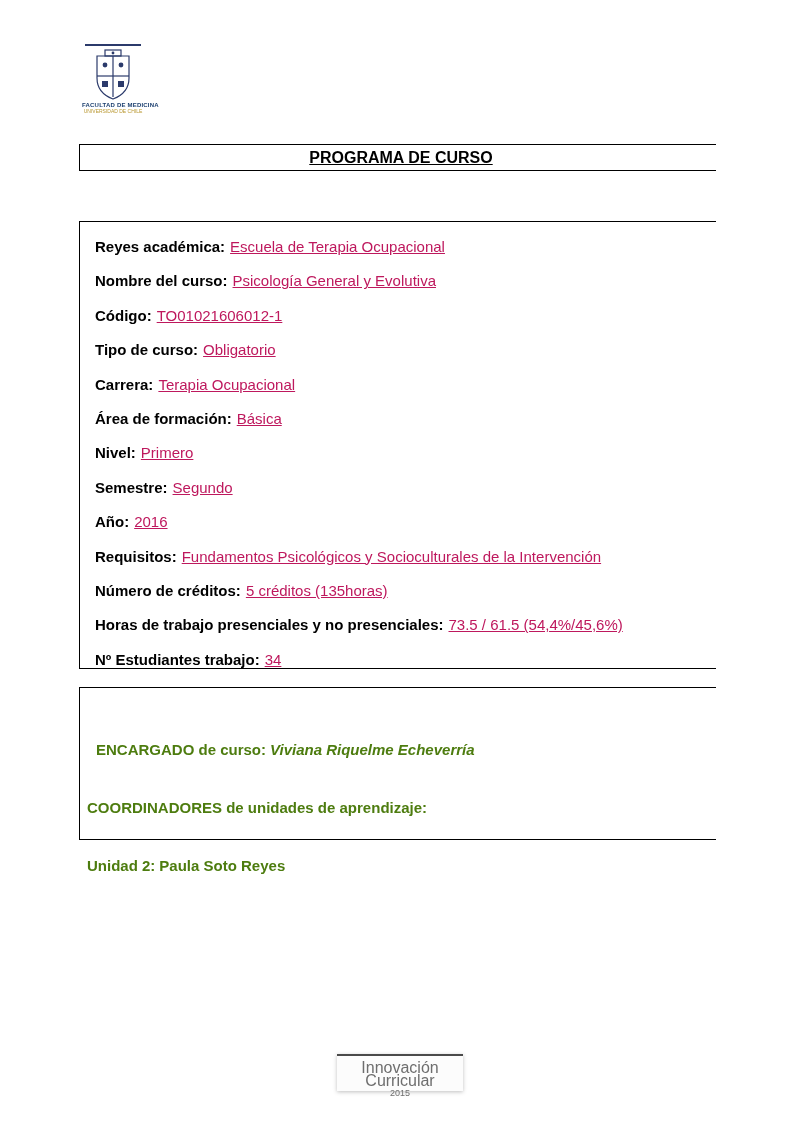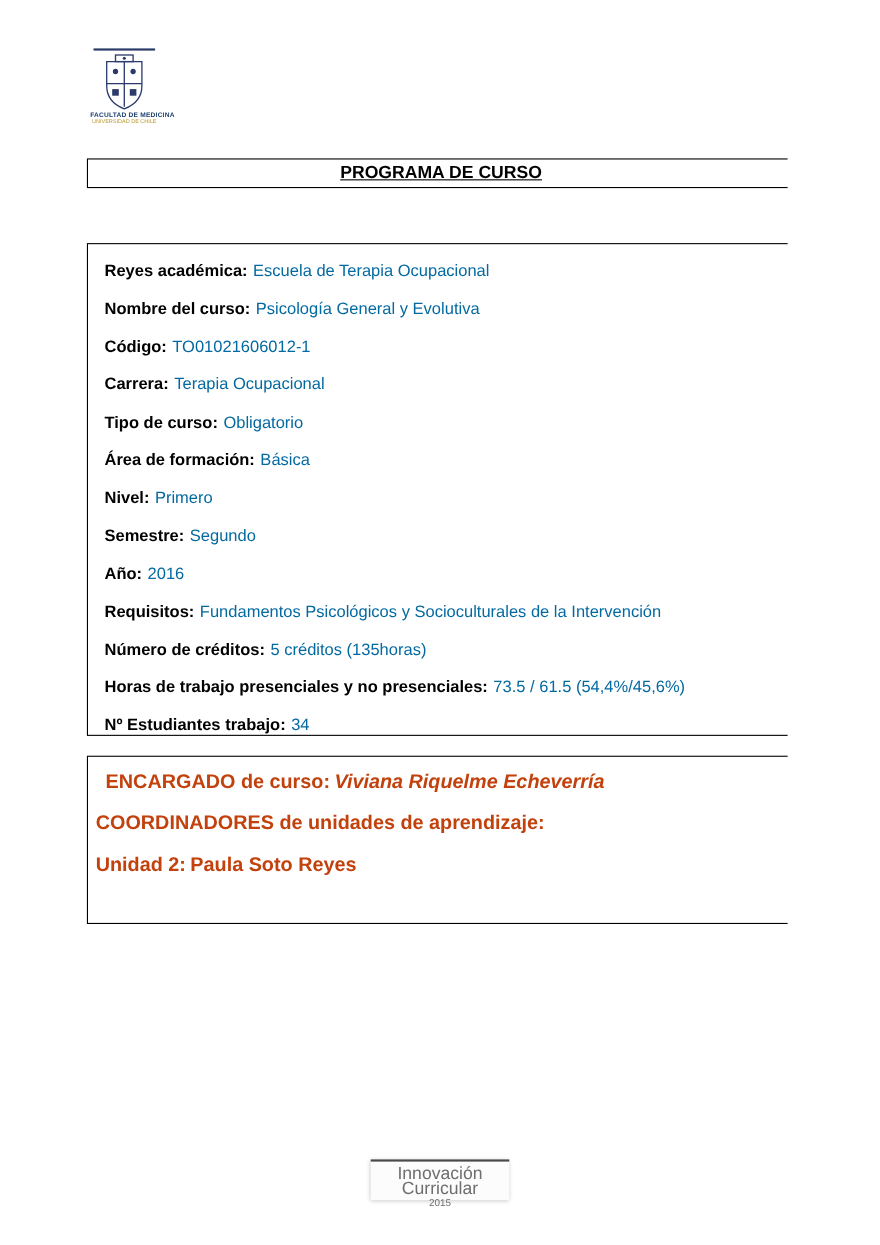--- a/index.html
+++ b/index.html
@@ -74,39 +74,40 @@
     font-size: 15px;
     line-height: 21px;
     margin-bottom: 13.4px;
     white-space: nowrap;
   }
   .lbl {
     font-weight: bold;
     color: #000000;
     margin-right: 5px;
   }
-  .val { color: #0369a1; }
+  .val { color: #be185d; text-decoration: underline; }
 
   
   .staff-box {
     position: absolute;
     left: 79px;
     top: 687px;
     width: 644px;
     height: 153px;
     border: 1px solid #000000;
     padding: 13px 10px 0 7px;
   }
   .staff-row {
-    font-size: 18px;
+    font-size: 15px;
     line-height: 18px;
     margin-bottom: 20px;
     font-weight: bold;
-    color: #c2410c;
-    white-space: nowrap;
+    color: #4d7c0f;
+    white-space: nowrap;
+    margin-top: 40px;
   }
   .staff-row.indented { padding-left: 9px; }
   .staff-name-italic { font-style: italic; font-weight: bold; }
   .staff-lbl { font-weight: bold; margin-right: 4px; }
 
   
   .footer-box {
     position: absolute;
     left: 337px;
     top: 1054px;
@@ -164,24 +165,24 @@
     <div class="field">
       <span class="lbl">Reyes académica:</span><span class="val">Escuela de  Terapia Ocupacional</span>
     </div>
     <div class="field">
       <span class="lbl">Nombre del curso:</span><span class="val">Psicología General y Evolutiva</span>
     </div>
     <div class="field">
       <span class="lbl">Código:</span><span class="val">TO01021606012-1</span>
     </div>
     <div class="field">
+      <span class="lbl">Tipo de curso:</span><span class="val">Obligatorio</span>
+    </div>
+    <div class="field">
       <span class="lbl">Carrera:</span><span class="val">Terapia Ocupacional</span>
-    </div>
-    <div class="field">
-      <span class="lbl">Tipo de curso:</span><span class="val">Obligatorio</span>
     </div>
     <div class="field">
       <span class="lbl">Área de formación:</span><span class="val">Básica</span>
     </div>
     <div class="field">
       <span class="lbl">Nivel:</span><span class="val">Primero</span>
     </div>
     <div class="field">
       <span class="lbl">Semestre:</span><span class="val">Segundo</span>
     </div>

